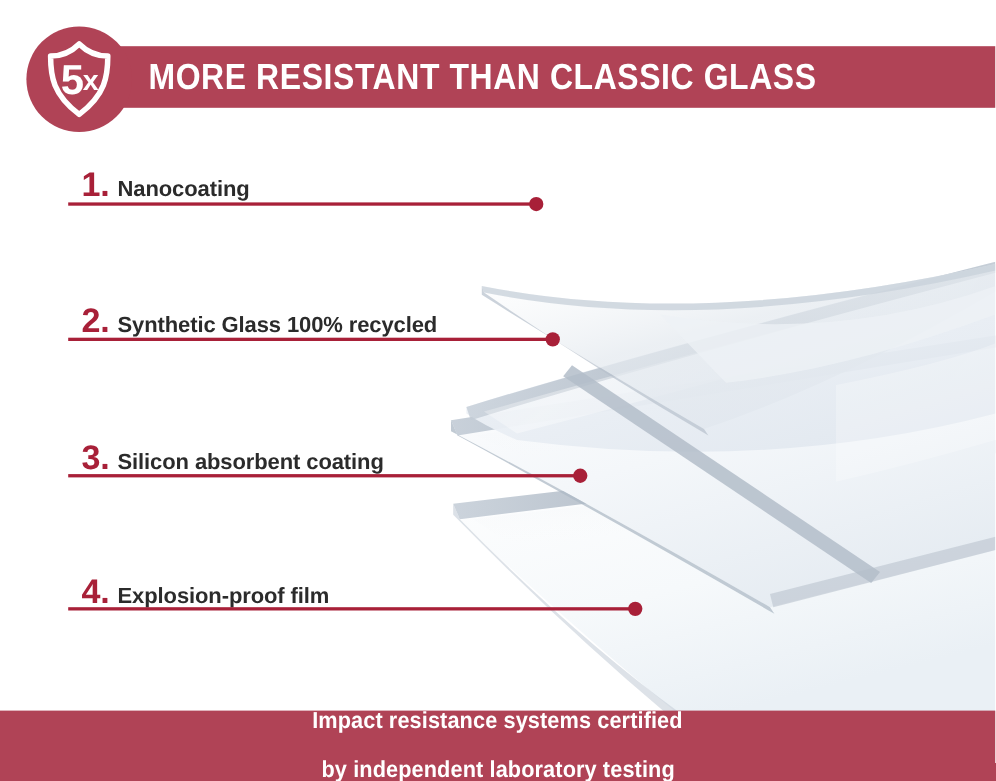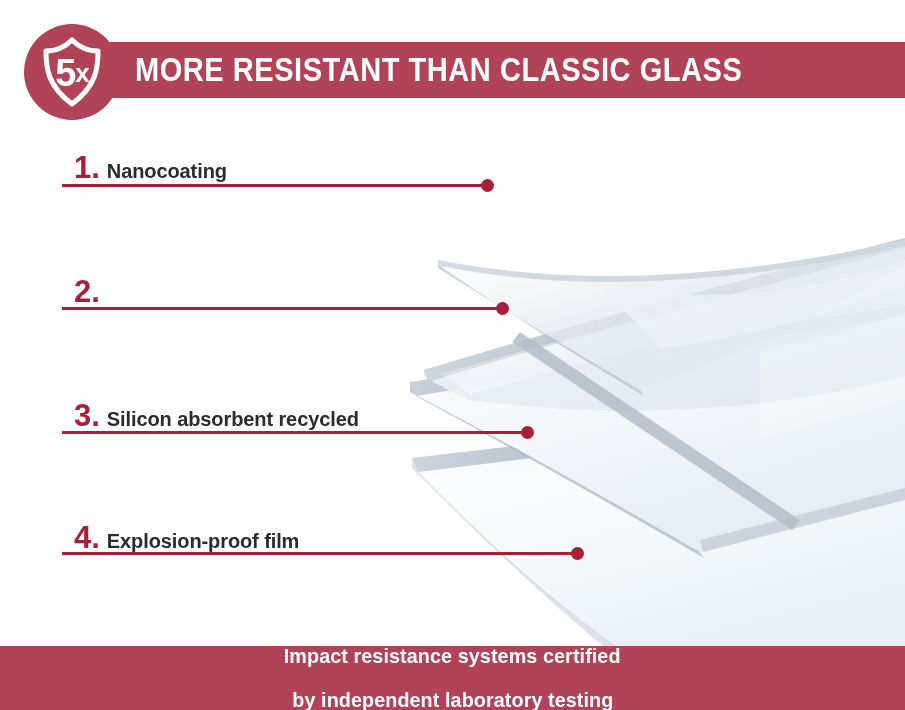--- a/index.html
+++ b/index.html
@@ -268,29 +268,30 @@
       <span class="label-num">1.</span>
       <span class="label-text">Nanocoating</span>
     </div>
   </div>
   <div class="leader" style="left:62px; top:184px; width:428px;"></div>
   <div class="leader-dot" style="left:481px; top:179px;"></div>
 
   <div class="label-block" style="left:60px; top:276px;">
     <div class="label-row">
       <span class="label-num">2.</span>
+      <span class="label-text">Synthetic Glass 100% recycled</span>
     </div>
   </div>
   <div class="leader" style="left:62px; top:307px; width:443px;"></div>
   <div class="leader-dot" style="left:496px; top:302px;"></div>
 
   <div class="label-block" style="left:60px; top:400px;">
     <div class="label-row">
       <span class="label-num">3.</span>
-      <span class="label-text">Silicon absorbent recycled</span>
+      <span class="label-text">Silicon absorbent coating</span>
     </div>
   </div>
   <div class="leader" style="left:62px; top:431px; width:468px;"></div>
   <div class="leader-dot" style="left:521px; top:426px;"></div>
 
   <div class="label-block" style="left:60px; top:522px;">
     <div class="label-row">
       <span class="label-num">4.</span>
       <span class="label-text">Explosion-proof film</span>
     </div>

